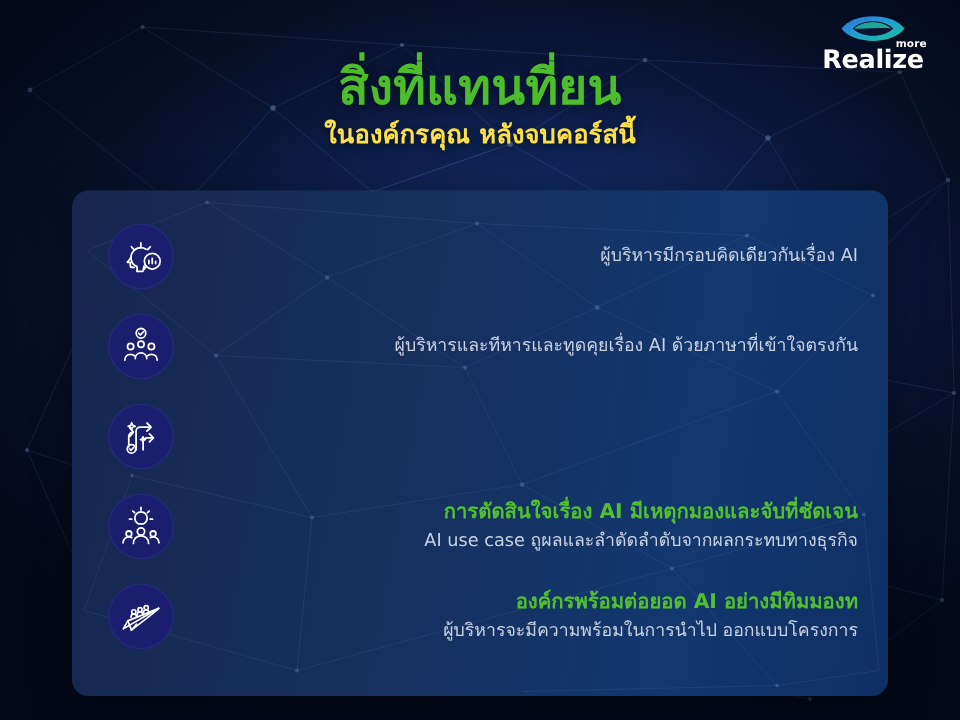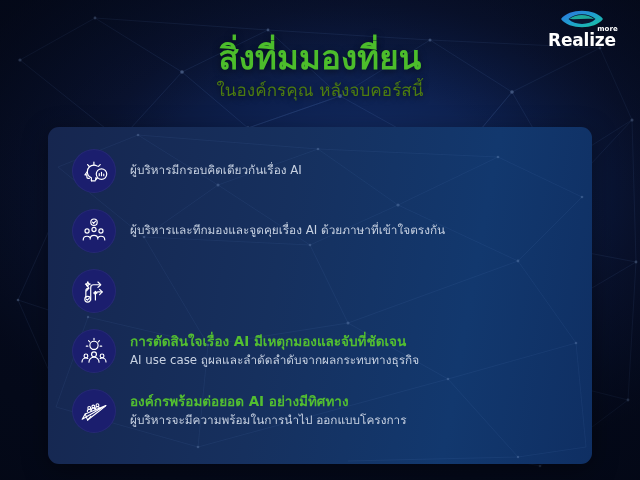--- a/index.html
+++ b/index.html
@@ -41,37 +41,37 @@
 
   
   #heading{ position:absolute; top:40px; left:0; width:640px; text-align:center; }
   #title-main{
     font-size:33px; font-weight:bold; color:#4cbd2b;
     line-height:1.12; letter-spacing:.2px;
     text-shadow:0 2px 7px rgba(0,0,0,.5);
   }
   #title-sub{
     margin-top:3px;
-    font-size:17px; font-weight:normal; color:#4d7c0f;
+    font-size:17px; font-weight:bold; color:#fde047;
     line-height:1.2; letter-spacing:.1px;
     text-shadow:0 2px 6px rgba(0,0,0,.5);
     text-align:center;
   }
 
   
   #card{
     position:absolute; left:48px; top:127px; width:544px; height:337px;
     border-radius:11px;
     background:linear-gradient(100deg,#16264f 0%,#16305e 42%,#12386e 75%,#0f2f63 100%);
     box-shadow:0 6px 26px rgba(0,0,0,.38);
     overflow:hidden;
     padding:14px 0 0 0;
   }
   #card-net{ position:absolute; inset:0; opacity:.38; pointer-events:none; }
-  #card-rows{ position:relative; z-index:2; }
+  #card-rows{ position:relative; z-index:2;text-align:right; }
 
   .row{
     display:flex; align-items:center; gap:14px;
     padding:0 20px 0 24px;
     height:60px;
   }
   .row-icon{
     flex:0 0 auto; width:44px; height:44px; border-radius:50%;
     background:#1b1e6e;
     display:flex; align-items:center; justify-content:center;
@@ -157,21 +157,21 @@
     <path d="M9.5 13 C16 6.5, 30 6.5, 36.5 13 C30 19.5, 16 19.5, 9.5 13 Z" fill="#0a1430"></path>
     <path d="M10.5 13 C16.5 7.5, 29 7.5, 35 13 C27 12, 18 13.6, 10.5 13 Z" fill="#1fb9a6" opacity=".9"></path>
   </svg>
   <div id="logo-word">
     <span>Realize</span>
     <span id="logo-sup">more</span>
   </div>
 </div>
 
 <div id="heading">
-  <div id="title-main">สิ่งที่มมองที่ยน</div>
+  <div id="title-main">สิ่งที่แทนที่ยน</div>
   <div id="title-sub">ในองค์กรคุณ หลังจบคอร์สนี้</div>
 </div>
 
 <div id="card">
   <svg id="card-net" viewBox="0 0 544 337" preserveAspectRatio="none">
     <g stroke="#6f97d8" stroke-width=".5" fill="none" opacity=".45">
       <path d="M10 40 L90 8 L170 58 L96 110 L10 40"></path>
       <path d="M170 58 L270 22 L350 78 L262 118 L170 58"></path>
       <path d="M350 78 L450 30 L534 70 L470 134 L350 78"></path>
       <path d="M96 110 L262 118 L300 196 L160 218 L96 110"></path>
@@ -227,21 +227,21 @@
           <path d="M14.4 6.6l1.2 1.2 2.1-2.3"></path>
           <circle cx="16" cy="14.4" r="2.2"></circle>
           <circle cx="8.6" cy="16" r="2.2"></circle>
           <circle cx="23.4" cy="16" r="2.2"></circle>
           <path d="M11.9 24.6c0-2.3 1.8-4 4.1-4s4.1 1.7 4.1 4"></path>
           <path d="M4.5 25.6c0-2.3 1.8-4 4.1-4 1.1 0 2.1.4 2.8 1.1"></path>
           <path d="M27.5 25.6c0-2.3-1.8-4-4.1-4-1.1 0-2.1.4-2.8 1.1"></path>
         </svg>
       </div>
       <div class="row-text">
-        <div class="t-gray">ผู้บริหารและทีกมองและจูดคุยเรื่อง AI ด้วยภาษาที่เข้าใจตรงกัน</div>
+        <div class="t-gray">ผู้บริหารและทีหารและทูดคุยเรื่อง AI ด้วยภาษาที่เข้าใจตรงกัน</div>
       </div>
     </div>
 
     <div class="row">
       <div class="row-icon">
         <svg viewBox="0 0 32 32" fill="none" stroke="#ffffff" stroke-width="1.25" stroke-linecap="round" stroke-linejoin="round">
           <path d="M12.5 25.5V12.2c0-1.6 1.3-2.9 2.9-2.9h7.2"></path>
           <path d="M20.2 6.4l3 2.9-3 2.9"></path>
           <path d="M17.5 25.5v-5.6c0-1.6 1.3-2.9 2.9-2.9h4.2"></path>
           <path d="M22 14.2l2.8 2.8-2.8 2.8"></path>
@@ -283,19 +283,19 @@
           <path d="M28.6 10.2c-3.4 3.4-10.6 8.4-19.4 15.5"></path>
           <circle cx="10.9" cy="12.7" r="1.5"></circle>
           <circle cx="15.3" cy="11.2" r="1.5"></circle>
           <circle cx="19.7" cy="9.8" r="1.5"></circle>
           <path d="M8.9 16.5c0-1.4.9-2.4 2-2.4s2 1 2 2.4"></path>
           <path d="M13.3 15c0-1.4.9-2.4 2-2.4s2 1 2 2.4"></path>
           <path d="M17.7 13.6c0-1.4.9-2.4 2-2.4s2 1 2 2.4"></path>
         </svg>
       </div>
       <div class="row-text">
-        <div class="t-green">องค์กรพร้อมต่อยอด AI อย่างมีทิศทาง</div>
+        <div class="t-green">องค์กรพร้อมต่อยอด AI อย่างมีทิมมองท</div>
         <div class="t-gray">ผู้บริหารจะมีความพร้อมในการนำไป ออกแบบโครงการ</div>
       </div>
     </div>
 
   </div>
 </div>
 
 </body></html>

